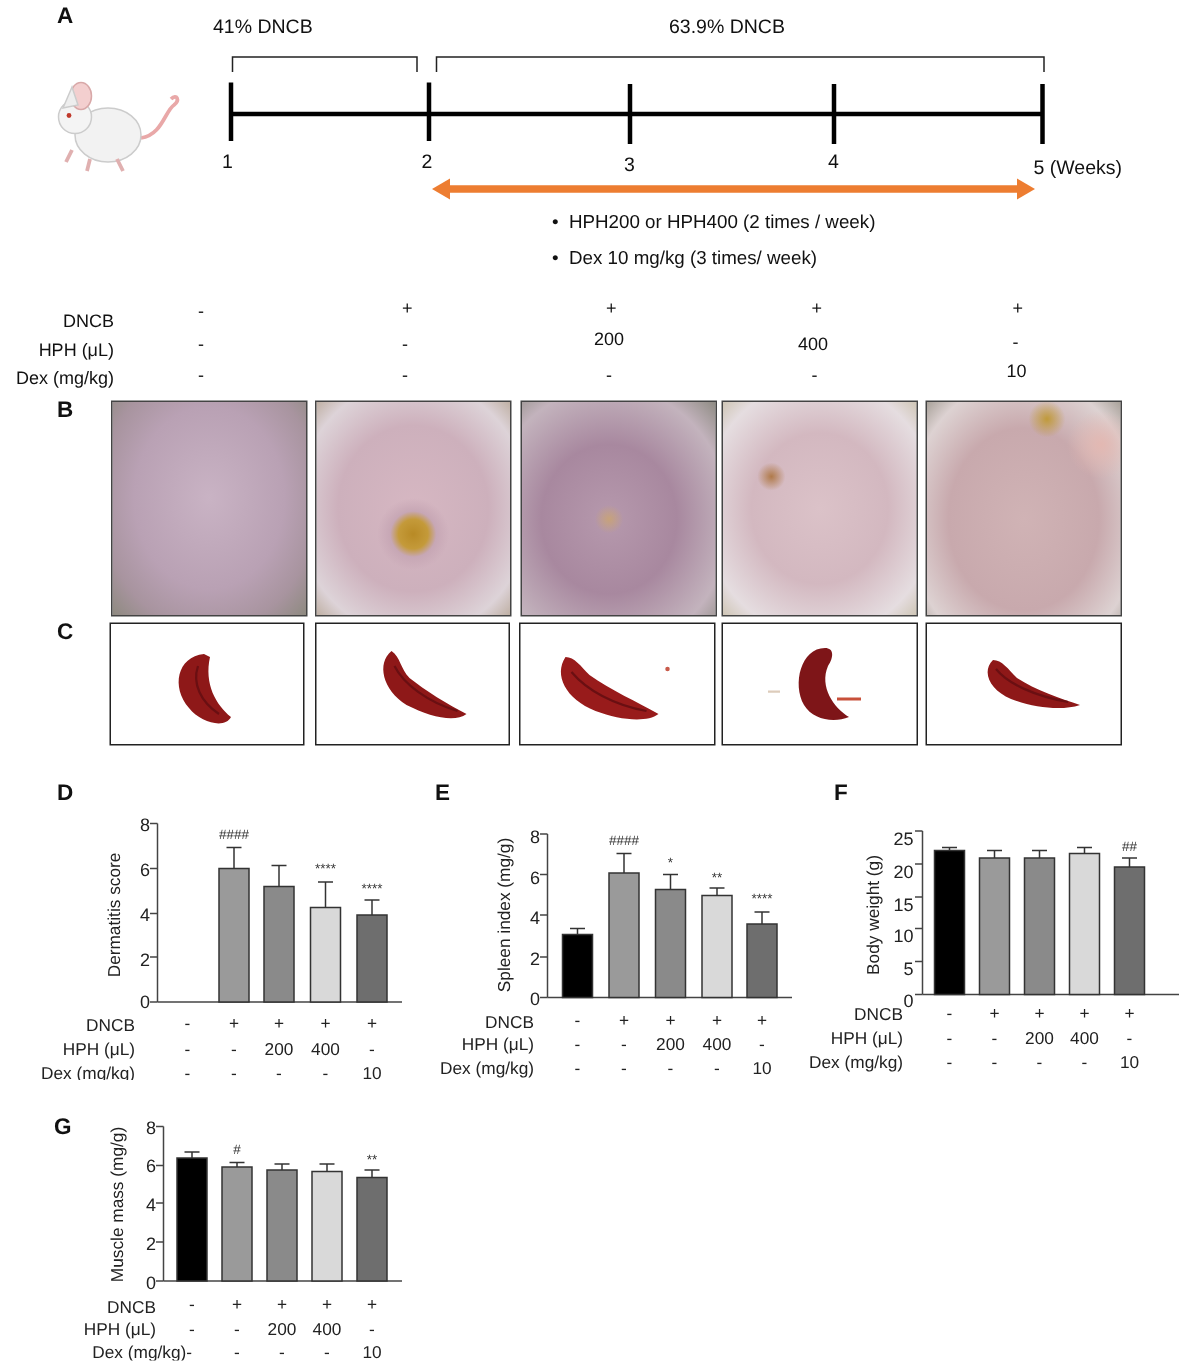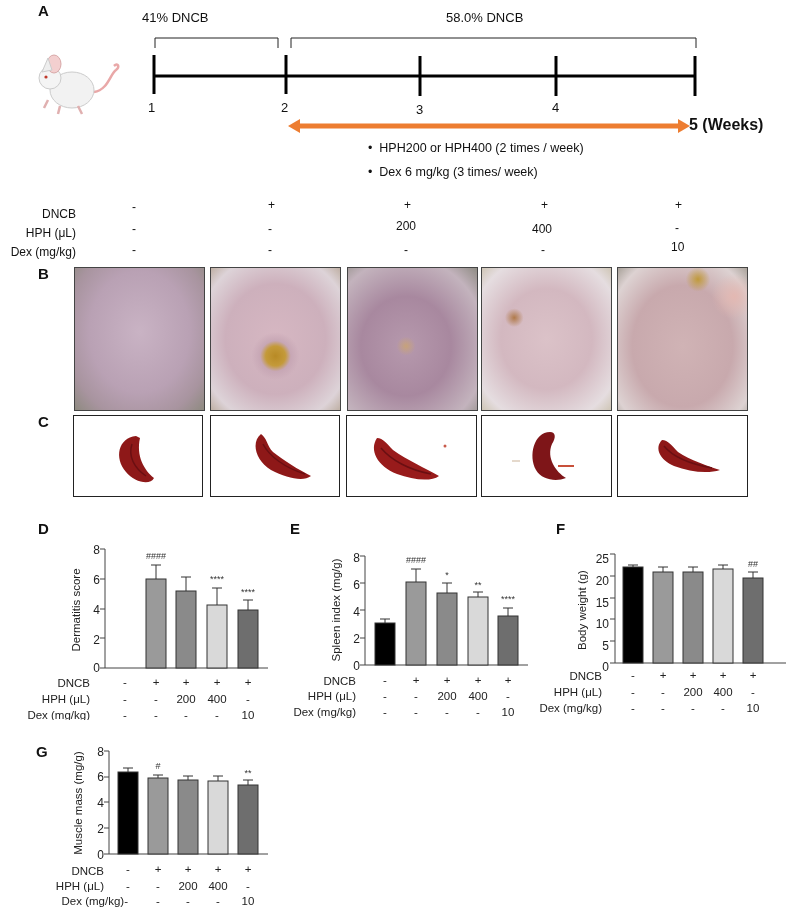--- a/index.html
+++ b/index.html
@@ -38,33 +38,33 @@
   <line x1="416" y1="36" x2="416" y2="76" stroke="#000" stroke-width="3"></line>
   <line x1="555" y1="36" x2="555" y2="76" stroke="#000" stroke-width="3"></line>
 
   <g>
     <line x1="156" y1="106" x2="540" y2="106" stroke="#ED7D31" stroke-width="5"></line>
     <polygon points="148,106 160,99 160,113" fill="#ED7D31"></polygon>
     <polygon points="550,106 538,99 538,113" fill="#ED7D31"></polygon>
   </g>
 </svg>
 <div class="t" style="left:142px;top:10px;font-size:13px;">41% DNCB</div>
-<div class="t" style="left:446px;top:10px;font-size:13px;">58.0% DNCB</div>
+<div class="t" style="left:446px;top:10px;font-size:13px;">63.9% DNCB</div>
 <div class="t" style="left:148px;top:100px;font-size:13px;">1</div>
 <div class="t" style="left:281px;top:100px;font-size:13px;">2</div>
 <div class="t" style="left:416px;top:102px;font-size:13px;">3</div>
 <div class="t" style="left:552px;top:100px;font-size:13px;">4</div>
-<div class="t" style="left:689px;top:116px;font-size:16px;font-weight:bold;">5 (Weeks)</div>
+<div class="t" style="left:689px;top:104px;font-size:13px;">5 (Weeks)</div>
 <div class="t" style="left:368px;top:141px;font-size:12.5px;">
   <span>•</span>&nbsp;
   <span>HPH200 or HPH400 (2 times / week)</span>
 </div>
 <div class="t" style="left:368px;top:165px;font-size:12.5px;">
   <span>•</span>&nbsp;
-  <span>Dex 6 mg/kg (3 times/ week)</span>
+  <span>Dex 10 mg/kg (3 times/ week)</span>
 </div>
 
 <div>
   <div class="t" style="right:711px;top:207px;">DNCB</div>
   <div class="t" style="right:711px;top:226px;">HPH (μL)</div>
   <div class="t" style="right:711px;top:245px;">Dex (mg/kg)</div>
 
   <div class="t" style="left:132px;top:200px;">-</div>
   <div class="t" style="left:268px;top:198px;">+</div>
   <div class="t" style="left:404px;top:198px;">+</div>

